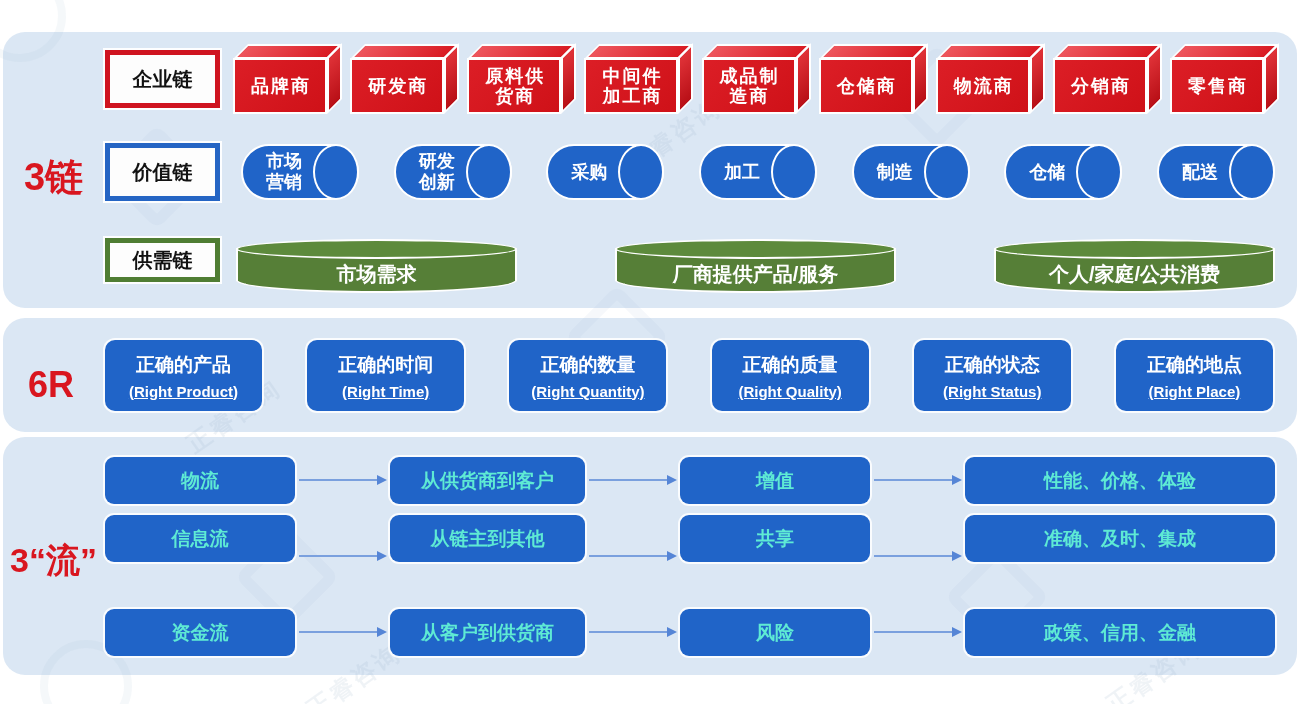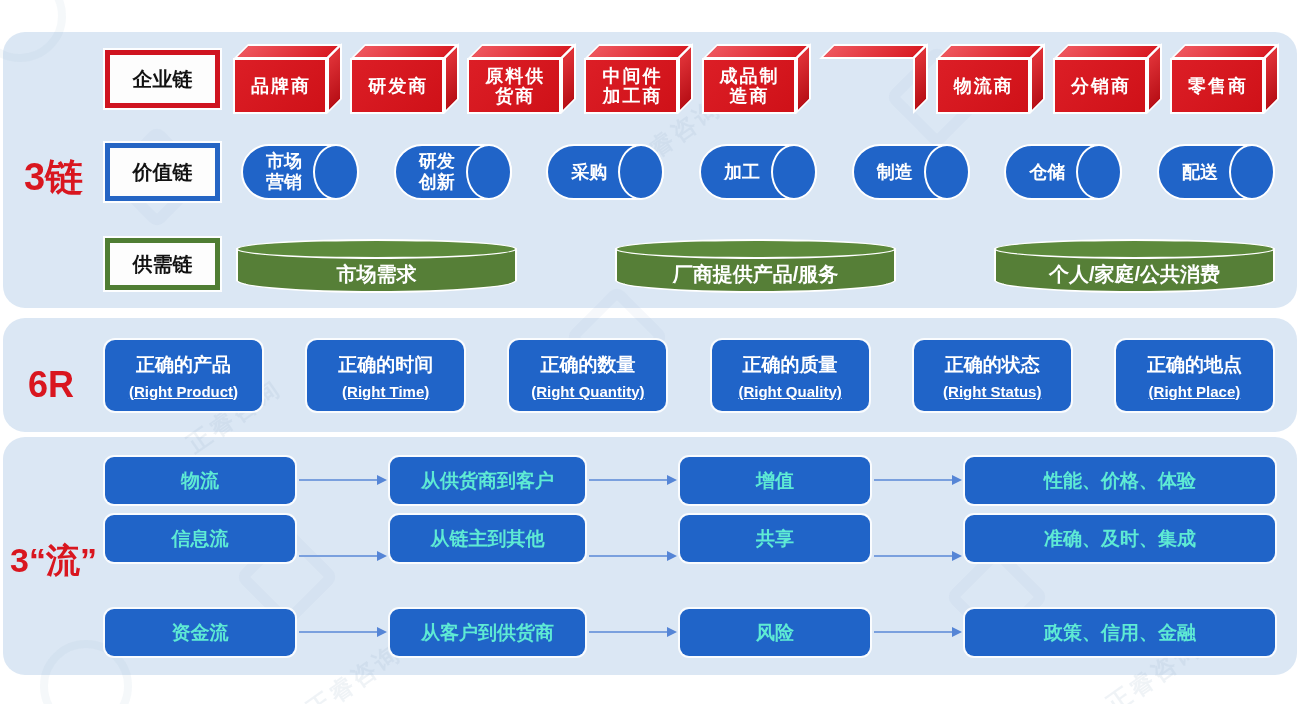--- a/index.html
+++ b/index.html
@@ -21,21 +21,21 @@
   #label-sixr   { left:28px;  top:364px; font-size:36px; }
   #label-flows  { left:10px;  top:538px; font-size:34px; }
 
   
   .tag { position:absolute; left:105px; width:115px; background:#fdfdfd;
          display:flex; align-items:center; justify-content:center;
          font-size:20px; font-weight:700; color:#121212; z-index:4;
          box-shadow:0 0 0 2px rgba(255,255,255,.95); }
   #tag-enterprise { top:50px;  height:58px; border:5px solid #cf1420; }
   #tag-value      { top:143px; height:58px; border:5px solid #2565c4; }
-  #tag-supply     { top:238px; height:52px; border:5px solid #4f7d33; }
+  #tag-supply     { top:238px; height:44px; border:5px solid #4f7d33; }
 
   
   .row { position:absolute; display:flex; justify-content:space-between; z-index:4; }
   #row-enterprise { left:233px; top:44px;  width:1046px; height:58px; }
   #row-value      { left:241px; top:144px; width:1034px; height:56px; }
   #row-supply     { left:236px; top:239px; width:1039px; height:54px; }
   #row-sixr       { left:105px; top:340px; width:1168px; height:71px; }
 
   
   .box3d { position:relative; width:109px; height:70px; flex:0 0 auto; }
@@ -174,20 +174,24 @@
       <div class="b3-top"></div>
       <div class="b3-side"></div>
       <div class="b3-front">
         <span>成品制</span>
         <span>造商</span>
       </div>
     </div>
   <div class="box3d">
       <div class="b3-top"></div>
       <div class="b3-side"></div>
+      <div class="b3-front">
+        <span>仓储商</span>
+        <span></span>
+      </div>
     </div>
   <div class="box3d">
       <div class="b3-top"></div>
       <div class="b3-side"></div>
       <div class="b3-front">
         <span>物流商</span>
         <span></span>
       </div>
     </div>
   <div class="box3d">

